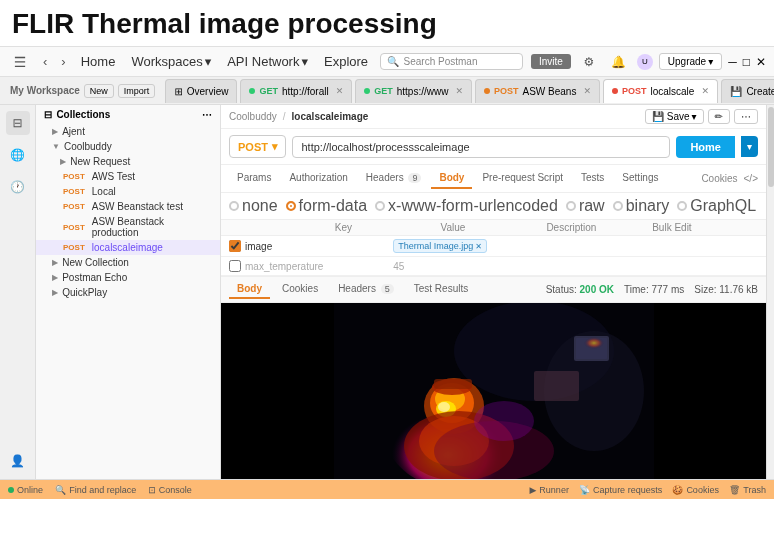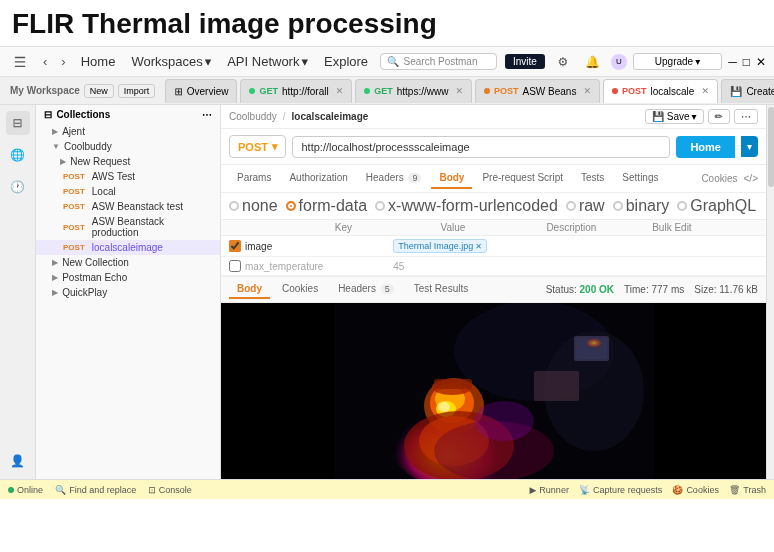--- a/index.html
+++ b/index.html
@@ -21,22 +21,22 @@
       border-bottom: 1px solid #e0e0e0;
       display: flex;
       align-items: center;
       padding: 0 8px;
       height: 30px;
       gap: 8px;
     }
     .top-nav-item { font-size: 13px; color: #333; cursor: pointer; padding: 2px 4px; display: flex; align-items: center; gap: 2px; }
     .search-bar { display: flex; align-items: center; background: #fff; border: 1px solid #ccc; border-radius: 4px; padding: 2px 6px; gap: 4px; flex: 1; max-width: 160px; font-size: 10px; color: #888; }
     .top-right { display: flex; align-items: center; gap: 6px; margin-left: auto; }
-    .invite-btn { background: #0f172a; color: #fff; border: none; border-radius: 3px; padding: 2px 8px; font-size: 10px; cursor: pointer; }
-    .upgrade-btn { background: #fff; border: 1px solid #ccc; border-radius: 3px; padding: 2px 21px; font-size: 10px; cursor: pointer; display: flex; align-items: center; gap: 2px; }
+    .invite-btn { background: #737373; color: #fff; border: none; border-radius: 3px; padding: 2px 8px; font-size: 10px; cursor: pointer; }
+    .upgrade-btn { background: #fff; border: 1px solid #ccc; border-radius: 3px; padding: 2px 8px; font-size: 10px; cursor: pointer; display: flex; align-items: center; gap: 2px; }
     .icon-circle { width: 16px; height: 16px; border-radius: 50%; background: #e0d0ff; display: inline-flex; align-items: center; justify-content: center; font-size: 8px; }
 
     
     #main-layout {
       display: flex;
       height: calc(552px - 32px - 30px - 68px - 28px);
     }
 
     
     #tabs-bar {
@@ -260,21 +260,21 @@
       align-items: center;
       justify-content: center;
     }
     #thermal-canvas {
       width: 320px;
       height: 200px;
     }
 
     
     #status-bar {
-      background: #fef9c3;
+      background: #fdba74;
       border-top: 1px solid #ddd;
       height: 20px;
       display: flex;
       align-items: center;
       padding: 0 8px;
       gap: 12px;
       font-size: 9px;
       color: #555;
     }
     .status-item { display: flex; align-items: center; gap: 3px; cursor: pointer; }

